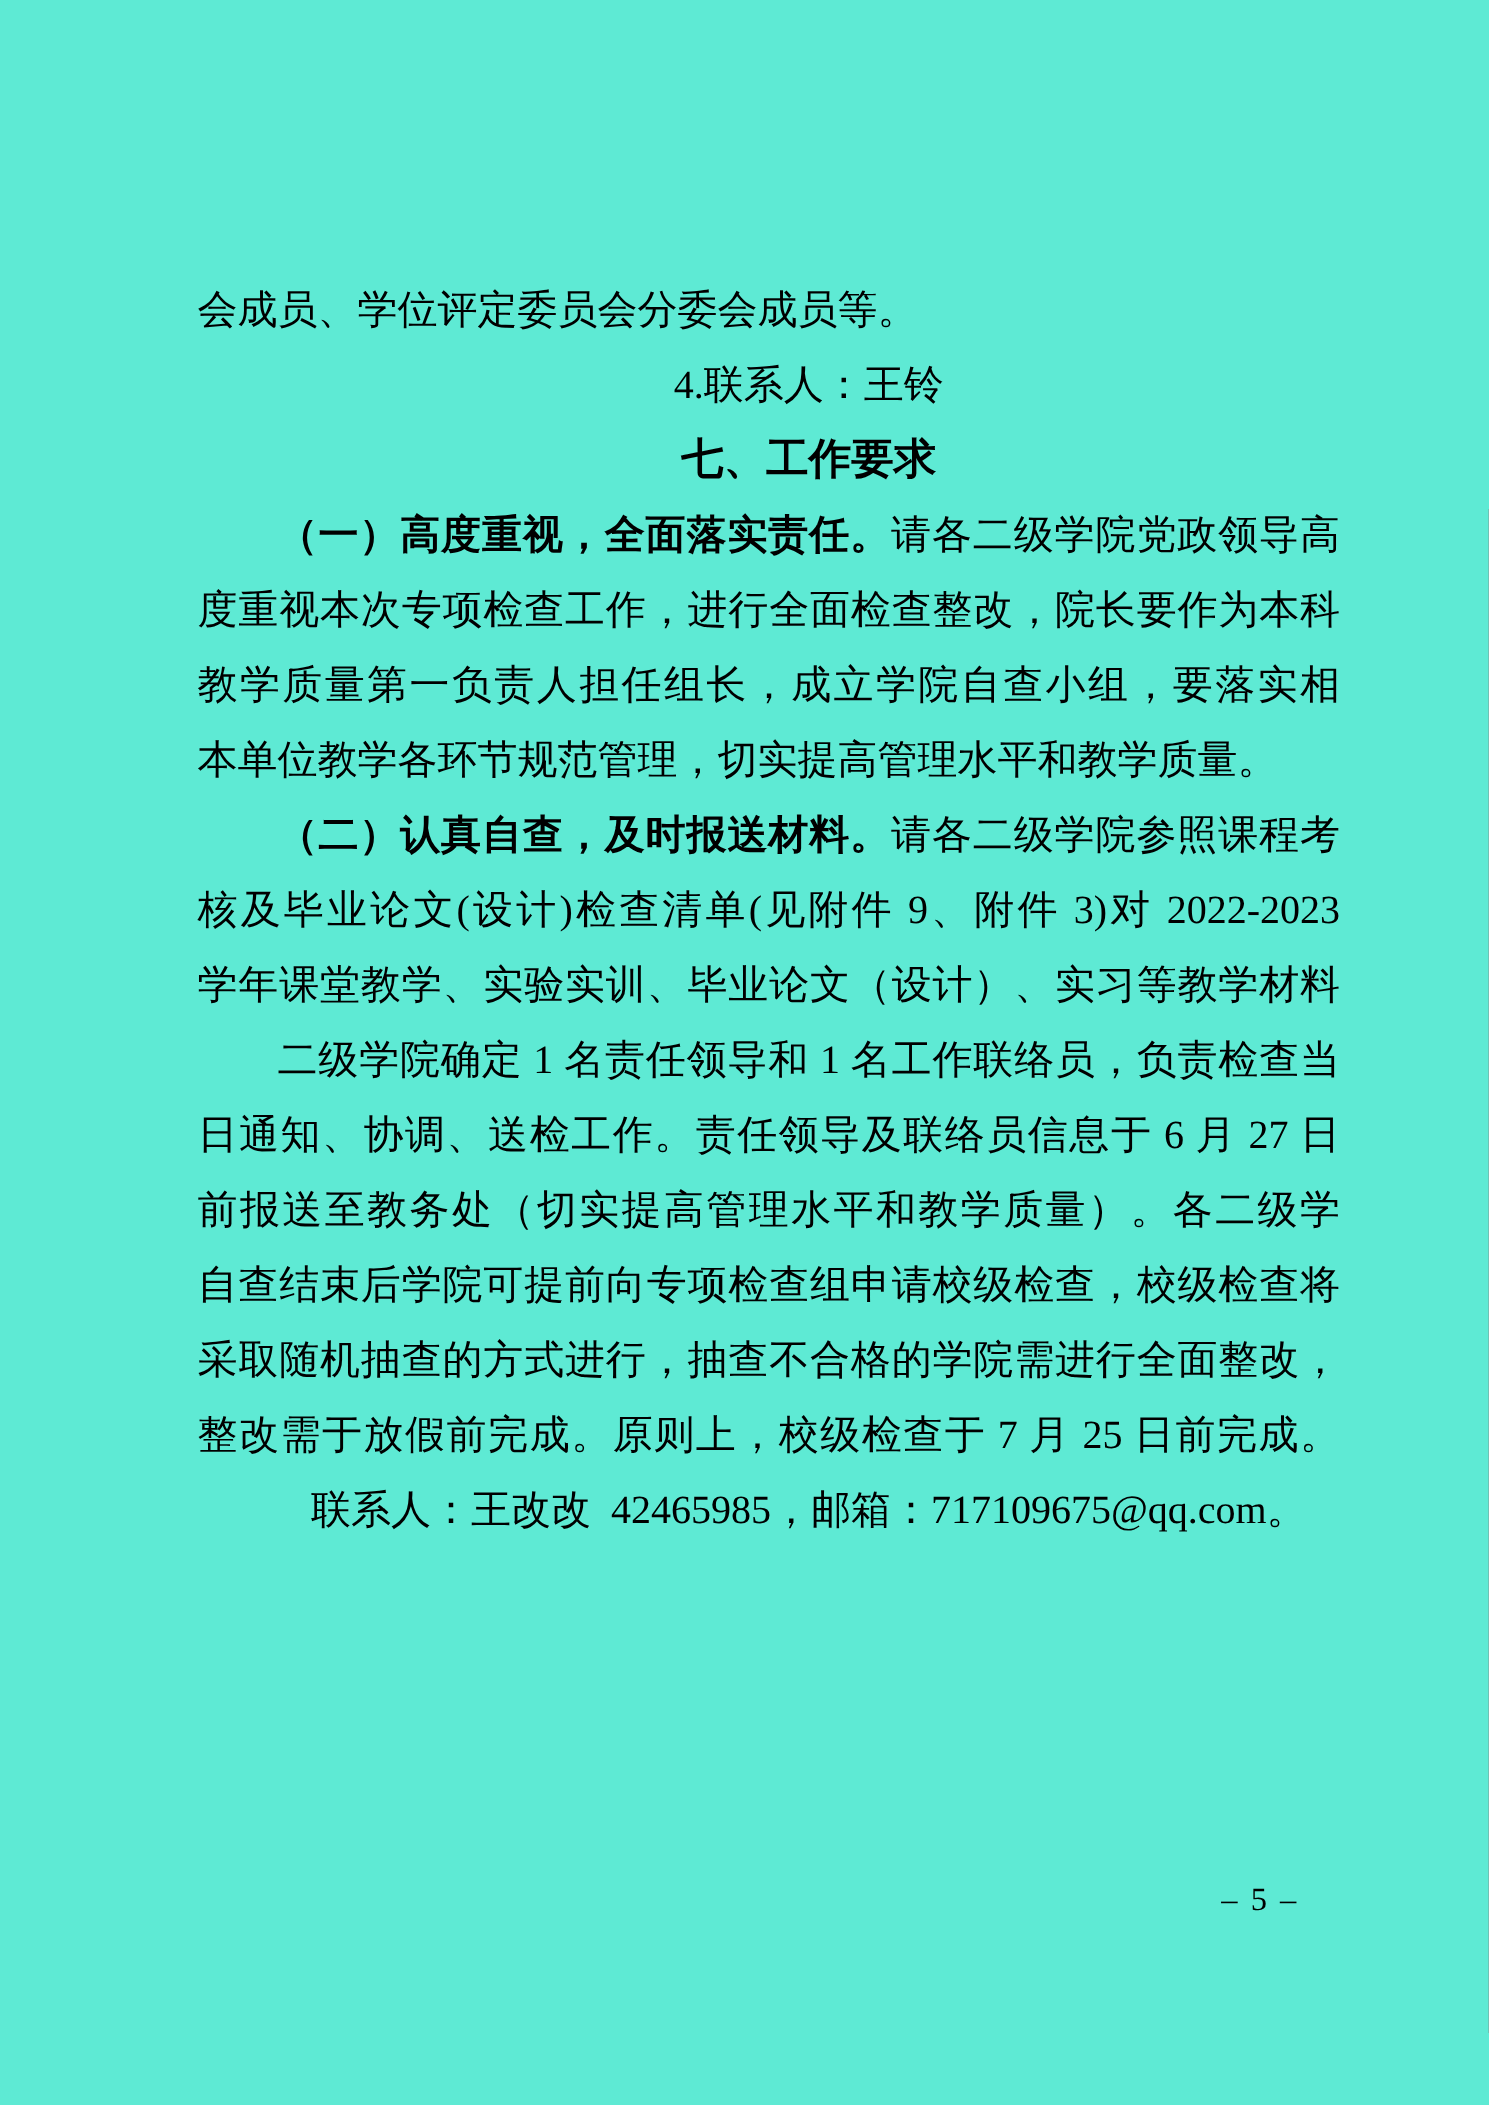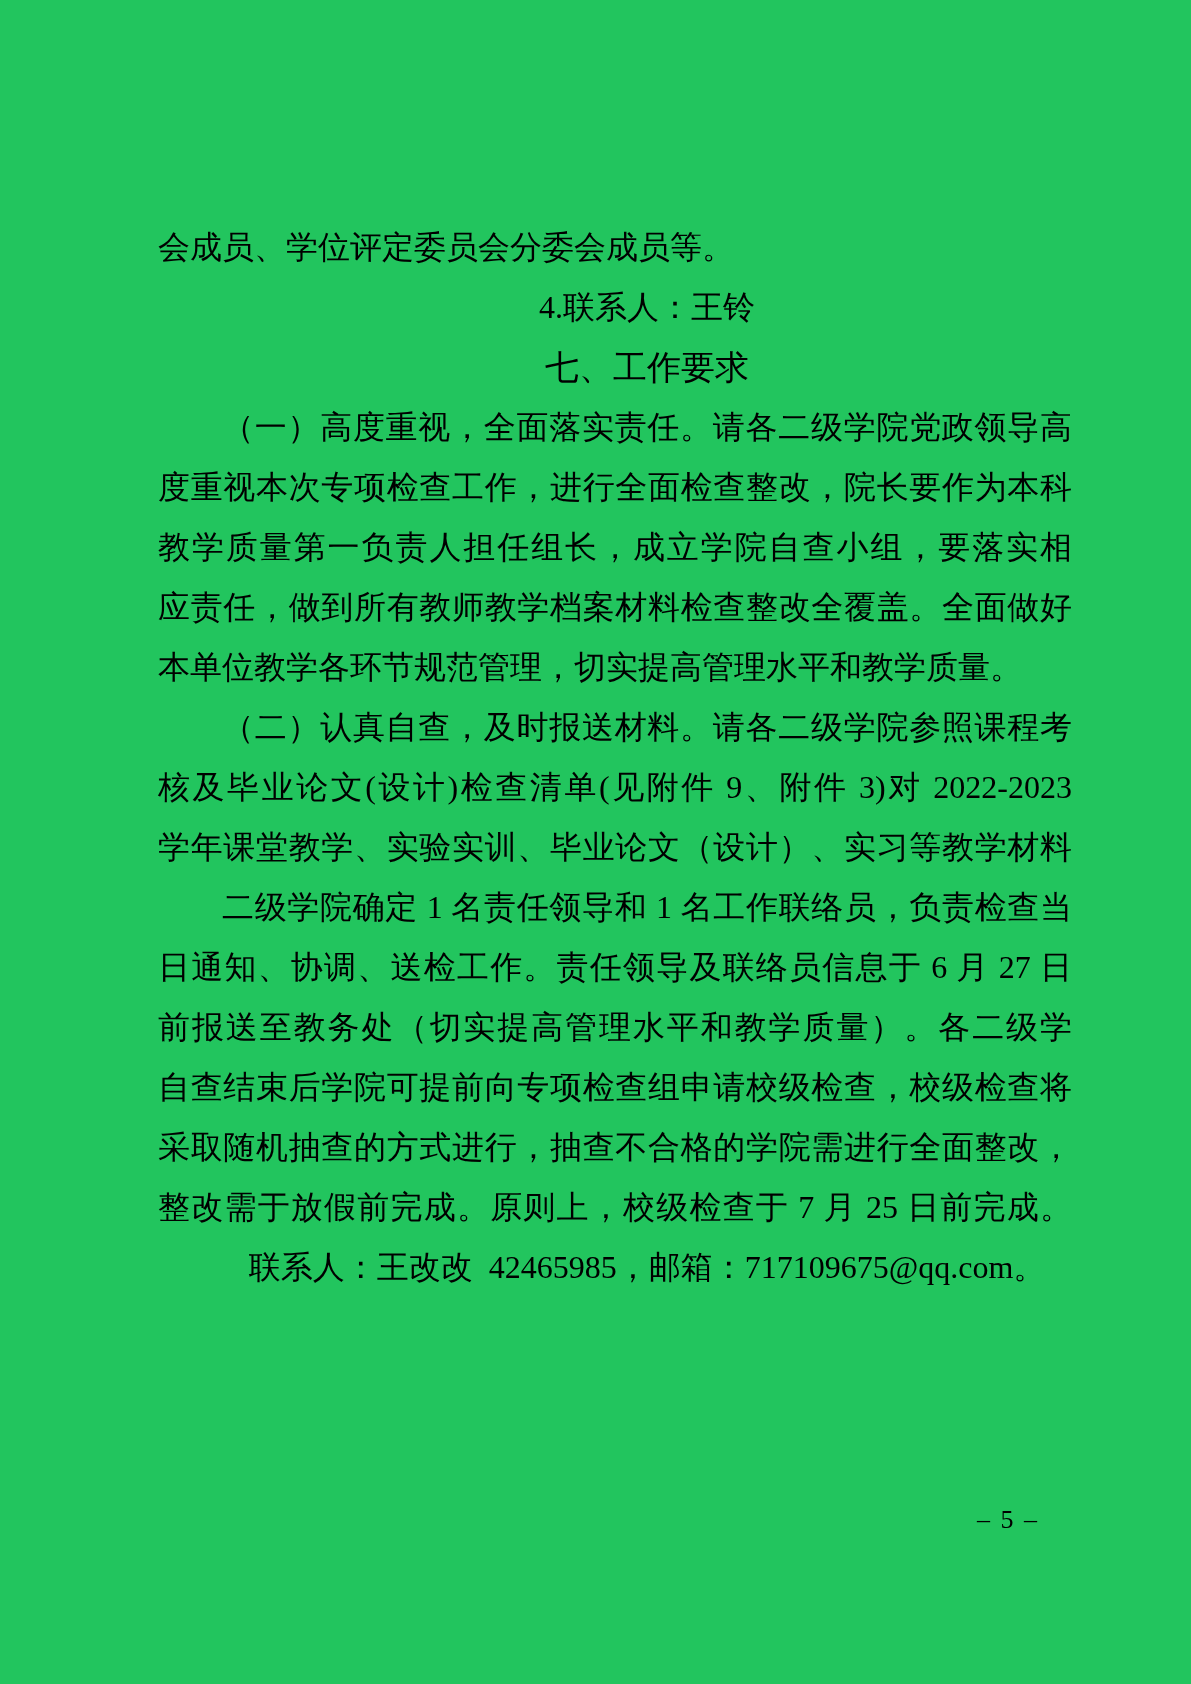--- a/index.html
+++ b/index.html
@@ -1,21 +1,21 @@
 <!DOCTYPE html>
 <html><head>
 <meta charset="utf-8">
 <style>
   html, body { margin: 0; padding: 0; background: #888; }
   .page {
     position: relative;
     width: 1191px;
     height: 1684px;
     margin: 0 auto;
-    background: #22c55e;
+    background: #5eead4;
     color: #000000;
     font-family: "Liberation Serif", "DejaVu Serif", serif;
     overflow: hidden;
   }
   .body-text {
     position: absolute;
     left: 158px;
     top: 217px;
     width: 914px;
   }
@@ -26,21 +26,21 @@
     white-space: pre-wrap;
     text-align: left;
   }
   .line.indent { text-indent: 64px; text-align: center; }
   .line.stretch {
     text-align: justify;
     text-align-last: justify;
     -moz-text-align-last: justify;
   }
   .line b, .line.heading {
-    font-weight: normal;
+    font-weight: bold;
     font-family: "Liberation Sans", "DejaVu Sans", sans-serif;
   }
   .line.heading { font-size: 34px; }
   .page-number {
     position: absolute;
     top: 1500px;
     left: 948px;
     width: 120px;
     height: 40px;
     line-height: 40px;
@@ -54,21 +54,20 @@
 <body>
 
 <div class="page">
   <div class="body-text">
       <div class="line body">会成员、学位评定委员会分委会成员等。</div>
       <div class="line body indent">4.联系人：王铃</div>
       <div class="line heading indent">七、工作要求</div>
       <div class="line body indent stretch"><b>（一）高度重视，全面落实责任。</b>请各二级学院党政领导高</div>
       <div class="line body stretch">度重视本次专项检查工作，进行全面检查整改，院长要作为本科</div>
       <div class="line body stretch">教学质量第一负责人担任组长，成立学院自查小组，要落实相</div>
-      <div class="line body stretch">应责任，做到所有教师教学档案材料检查整改全覆盖。全面做好</div>
       <div class="line body">本单位教学各环节规范管理，切实提高管理水平和教学质量。</div>
       <div class="line body indent stretch"><b>（二）认真自查，及时报送材料。</b>请各二级学院参照课程考</div>
       <div class="line body stretch">核及毕业论文(设计)检查清单(见附件 9、附件 3)对 2022-2023</div>
       <div class="line body stretch">学年课堂教学、实验实训、毕业论文（设计）、实习等教学材料</div>
       <div class="line body indent stretch">二级学院确定 1 名责任领导和 1 名工作联络员，负责检查当</div>
       <div class="line body stretch">日通知、协调、送检工作。责任领导及联络员信息于 6 月 27 日</div>
       <div class="line body stretch">前报送至教务处（切实提高管理水平和教学质量）。各二级学</div>
       <div class="line body stretch">自查结束后学院可提前向专项检查组申请校级检查，校级检查将</div>
       <div class="line body stretch">采取随机抽查的方式进行，抽查不合格的学院需进行全面整改，</div>
       <div class="line body stretch">整改需于放假前完成。原则上，校级检查于 7 月 25 日前完成。</div>

